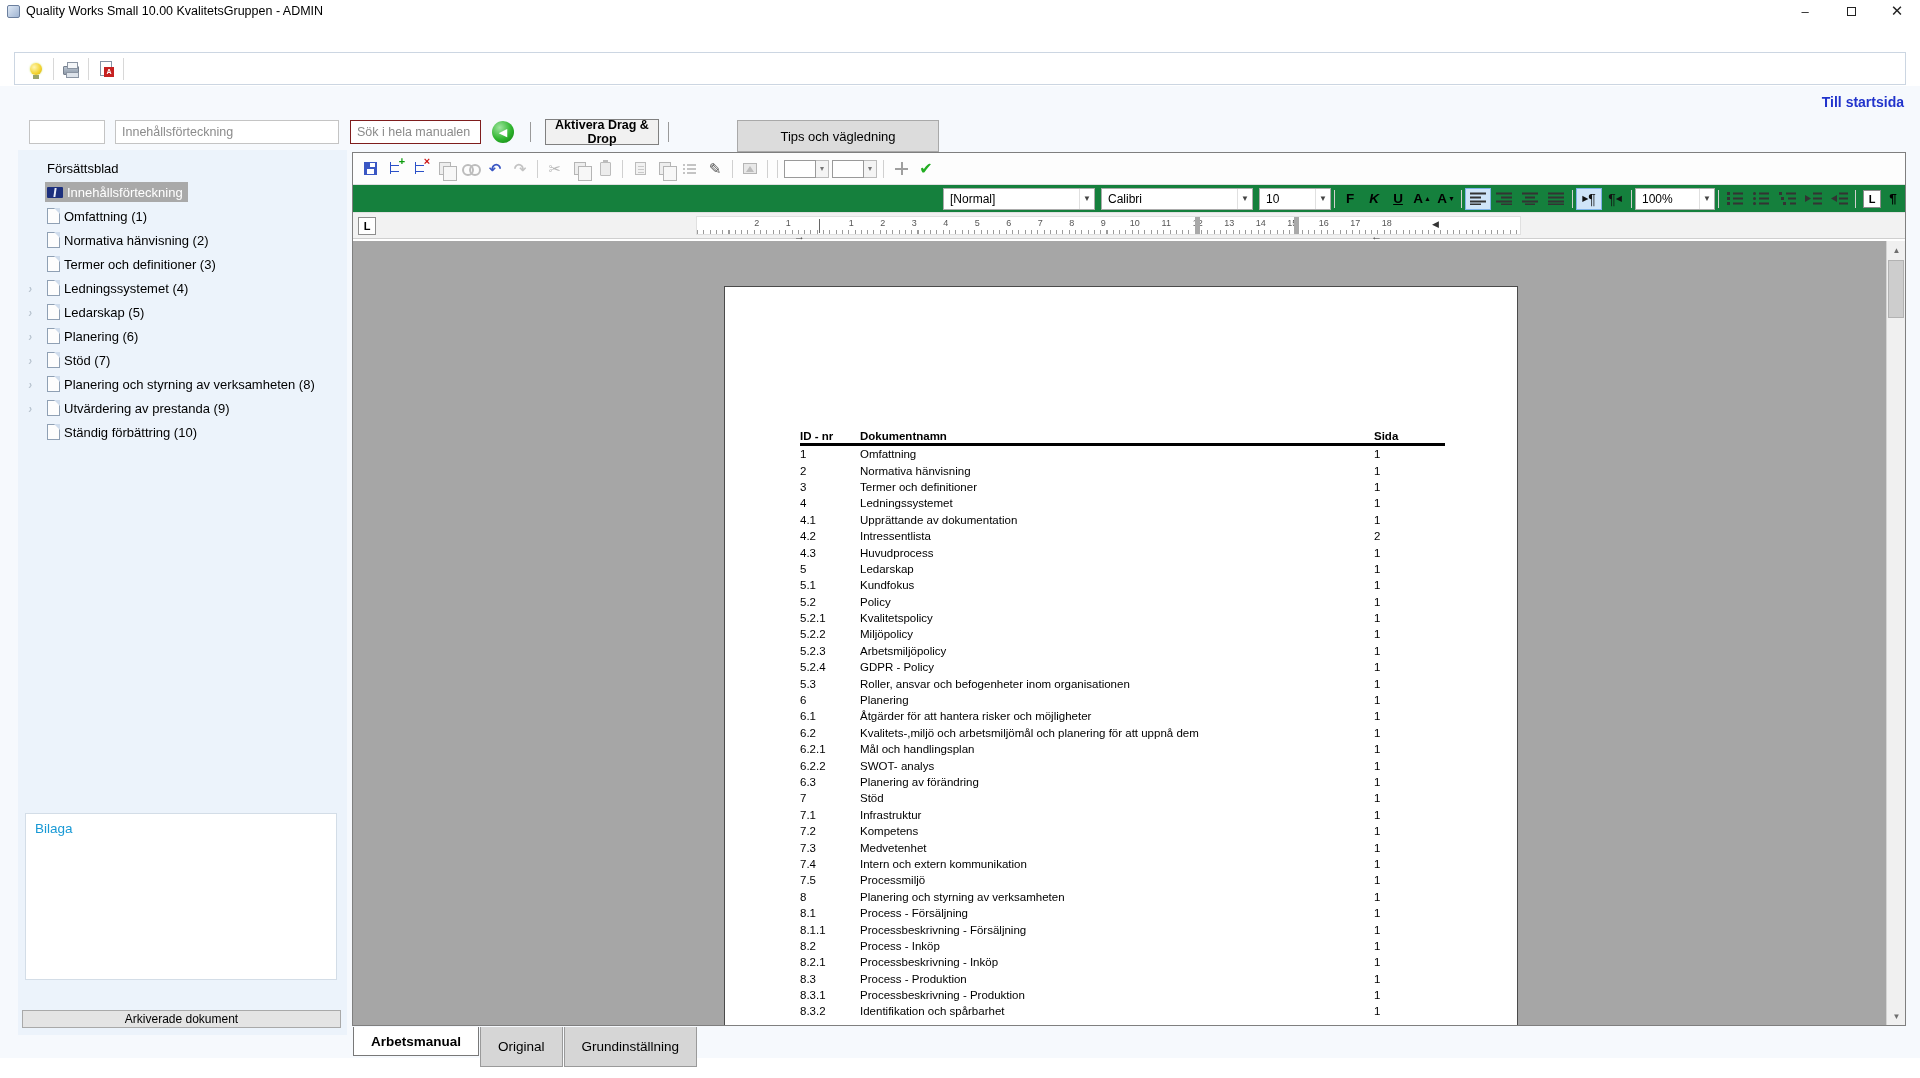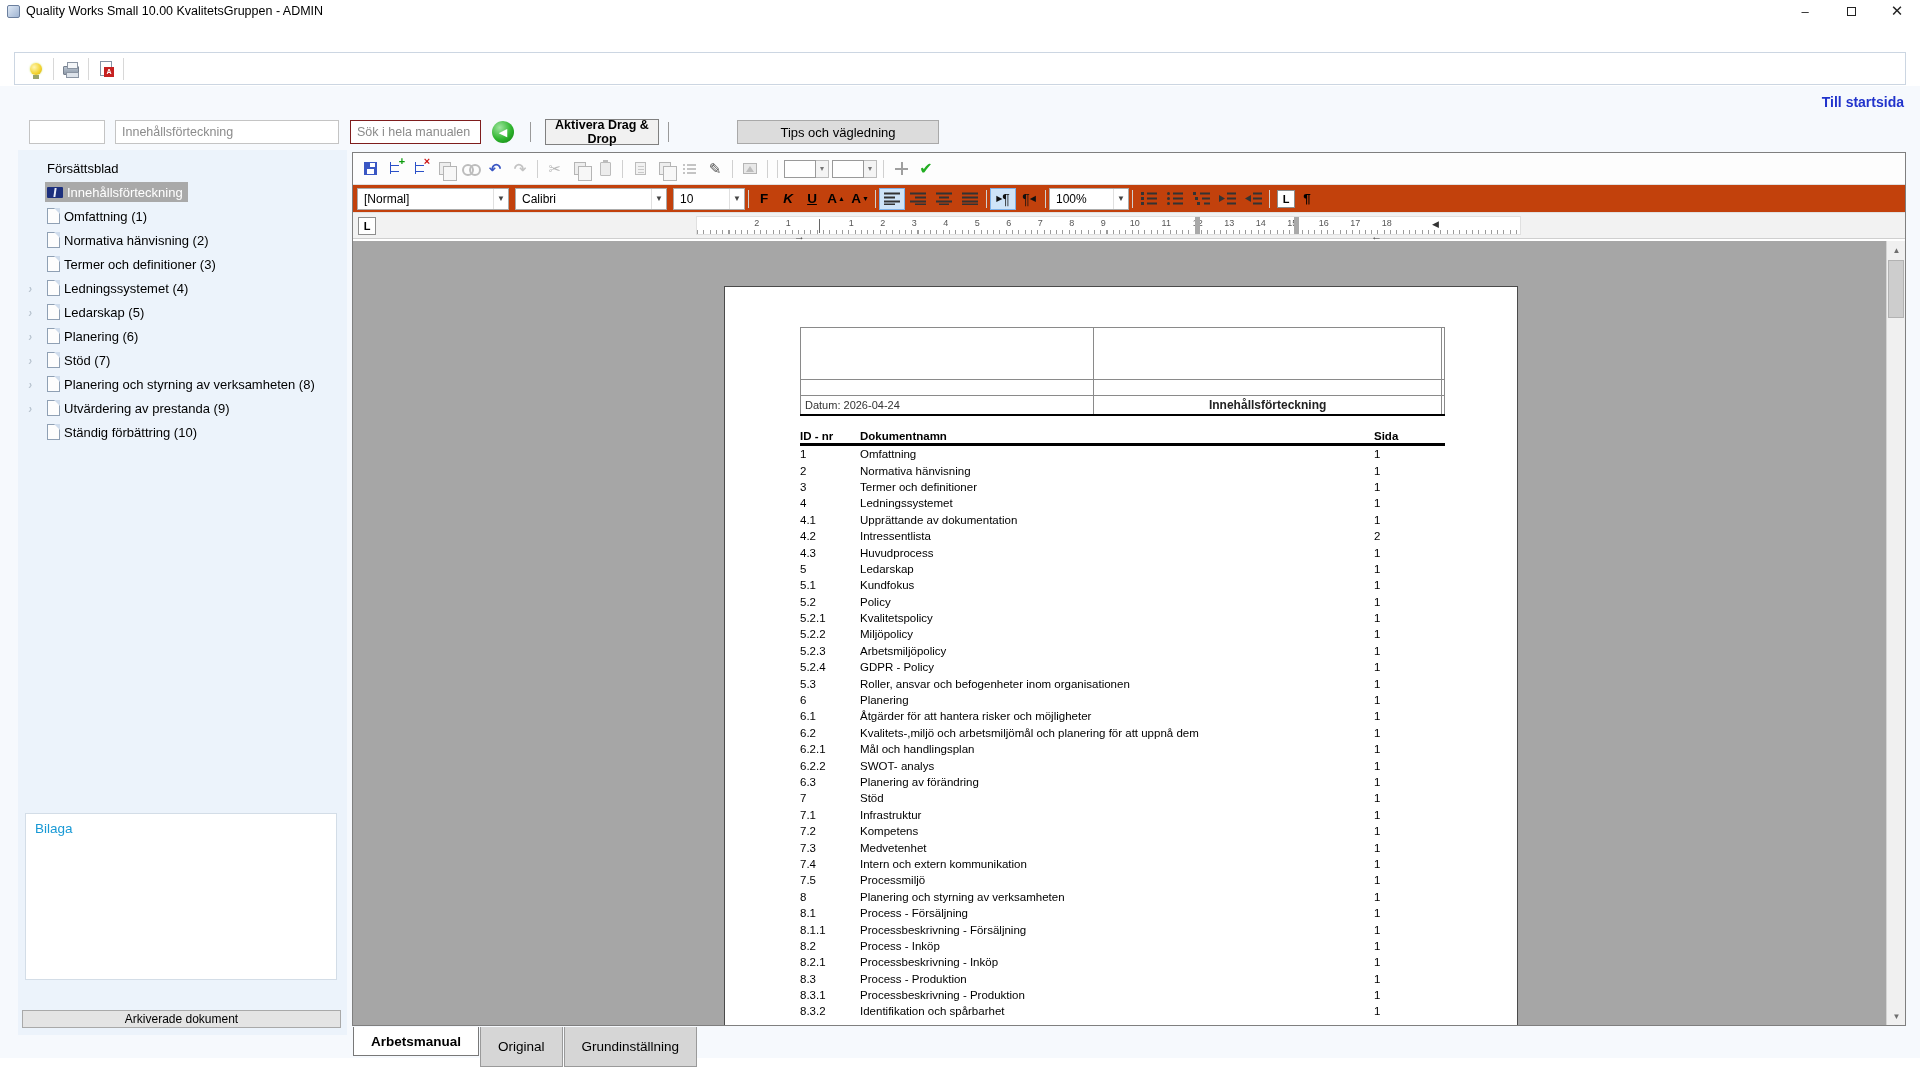--- a/index.html
+++ b/index.html
@@ -39,21 +39,21 @@
   .band { position:absolute; left:0; top:86px; width:1920px; height:972px; background:#f6f9fd; }
   .sr-input { position:absolute; top:120px; height:24px; border:1px solid #c4c4c4; background:#fff; font-size:12.5px; padding:0 6px; font-family:inherit; }
   .sr-box1 { left:29px; width:76px; }
   .sr-box2 { left:115px; width:224px; color:#8b8b8b; }
   .sr-search { left:350px; width:131px; border:1px solid #7f1d1d; color:#000; }
   .sr-search::placeholder { color:#8b8b8b; }
   .sr-back { position:absolute; left:492px; top:121px; width:22px; height:22px; border-radius:50%; background:radial-gradient(circle at 35% 30%,#9fe59f,#2eb52e 55%,#0c7a0c); display:flex; align-items:center; justify-content:center; color:#fff; font-size:11px; }
   .sr-sep { position:absolute; top:122px; width:1px; height:20px; background:#9a9a9a; }
   .sep-a { left:530px; } .sep-b { left:668px; }
   .btn-dragdrop { position:absolute; left:545px; top:119px; width:114px; height:26px; background:#f1f1f1; border:1px solid #808080; font-weight:bold; font-size:12.5px; display:flex; align-items:center; justify-content:center; }
-  .btn-tips { position:absolute; left:737px; top:120px; width:202px; height:24px; background:#dcdcdc; border:1px solid #a9a9a9; font-size:13px; display:flex; align-items:center; justify-content:center; }
+  .btn-tips { position:absolute; left:737px; top:120px; width:202px; height:32px; background:#dcdcdc; border:1px solid #a9a9a9; font-size:13px; display:flex; align-items:center; justify-content:center; }
 
   
   .sidebar { position:absolute; left:18px; top:150px; width:329px; height:885px; background:#ecf3fb; }
   .tree { position:relative; padding-top:6px; }
   .tree-item { display:flex; align-items:center; height:24px; padding-left:10px; position:relative; }
   .chev-slot { width:17px; display:flex; align-items:center; font-size:13px; color:#b9c4cf; font-weight:bold; }
   .chev::before { content:"›"; transform:scaleX(0.8); display:inline-block; }
   .row-main { display:flex; align-items:center; height:20px; padding:0 5px 0 2px; gap:4px; }
   .tree-item.sel .row-main { background:#a9a9a9; color:#fff; }
   .ic-book { width:16px; height:11px; background:#1c2f7d; border-radius:1px; position:relative; flex:none; }
@@ -61,21 +61,21 @@
   .ic-pagefile { width:13px; height:16px; background:#fdfdfd; border:1px solid #8fa0b4; position:relative; flex:none; }
   .ic-pagefile::after { content:""; position:absolute; right:-1px; top:-1px; border-style:solid; border-width:0 6px 6px 0; border-color:transparent #cfdcec transparent transparent; }
   .tree-lbl { font-size:13px; white-space:nowrap; }
   .bilaga-box { position:absolute; left:7px; top:663px; width:312px; height:167px; background:#fff; border:1px solid #d3dde7; padding:5px 9px; }
   .bilaga-lbl { color:#1899d5; font-size:13.5px; }
   .btn-archived { position:absolute; left:4px; top:860px; width:319px; height:18px; background:#e4e4e4; border:1px solid #a9a9a9; font-size:12px; display:flex; align-items:center; justify-content:center; }
 
   
   .editor { position:absolute; left:352px; top:152px; width:1554px; height:874px; border:1px solid #7f7f7f; background:#fff; }
   .erow1 { height:32px; border-bottom:1px solid #e0e0e0; display:flex; align-items:center; padding-left:6px; gap:3px; background:#fdfdfd; }
-  .erow2 { height:28px; border-bottom:1px solid #e0e0e0; display:flex; align-items:center; padding-left:4px; background:#c2410c; }
+  .erow2 { height:28px; border-bottom:1px solid #e0e0e0; display:flex; align-items:center; padding-left:4px; background:#15803d;justify-content:flex-end; }
   .tbi { width:22px; height:22px; display:flex; align-items:center; justify-content:center; position:relative; flex:none; }
   .esep { width:1px; height:18px; background:#d0d0d0; margin:0 3px; flex:none; }
 
   .ic-floppy { width:13px; height:13px; background:#3a57c4; }
   .ic-floppy::before { content:""; position:absolute; right:2px; top:1px; width:5px; height:4px; background:#fff; }
   .ic-floppy::after { content:""; position:absolute; left:3px; bottom:1px; width:7px; height:5px; background:#fff; }
   .ic-tree { width:14px; height:13px; }
   .ic-tree::before { content:""; position:absolute; left:2px; top:0; width:1px; height:12px; background:#2a50c8; }
   .ic-tree::after { content:""; position:absolute; left:3px; top:3px; width:8px; height:1px; background:#2a50c8; box-shadow:0 6px 0 #2a50c8; }
   .ic-tree .bdg { position:absolute; right:-3px; top:-7px; font-size:11px; font-weight:bold; }
@@ -583,39 +583,20 @@
         <span class="col-bar cb1"></span>
         <span class="col-bar cb2"></span>
         <span class="mk-rind">◀</span>
       </div>
       <span class="mk-arrow mk-fline">→</span>
       <span class="mk-arrow mk-back">←</span>
     </div>
 
     <div class="viewport">
       <div class="page">
-        <table class="hdr-table">
-          <tbody>
-              <tr class="r1">
-                <td></td>
-                <td></td>
-                <td></td>
-              </tr>
-          <tr class="r2">
-                <td></td>
-                <td></td>
-                <td></td>
-              </tr>
-          <tr class="r3">
-            <td class="datum">Datum: 2026-04-24</td>
-            <td class="doc-title">Innehållsförteckning</td>
-            <td></td>
-          </tr>
-        </tbody>
-          </table>
         <div class="toc">
           <div class="toc-head">
             <span>ID - nr</span>
             <span>Dokumentnamn</span>
             <span>Sida</span>
           </div>
           <div>
 
               <div class="toc-row">
                 <span class="c-id">1</span>

